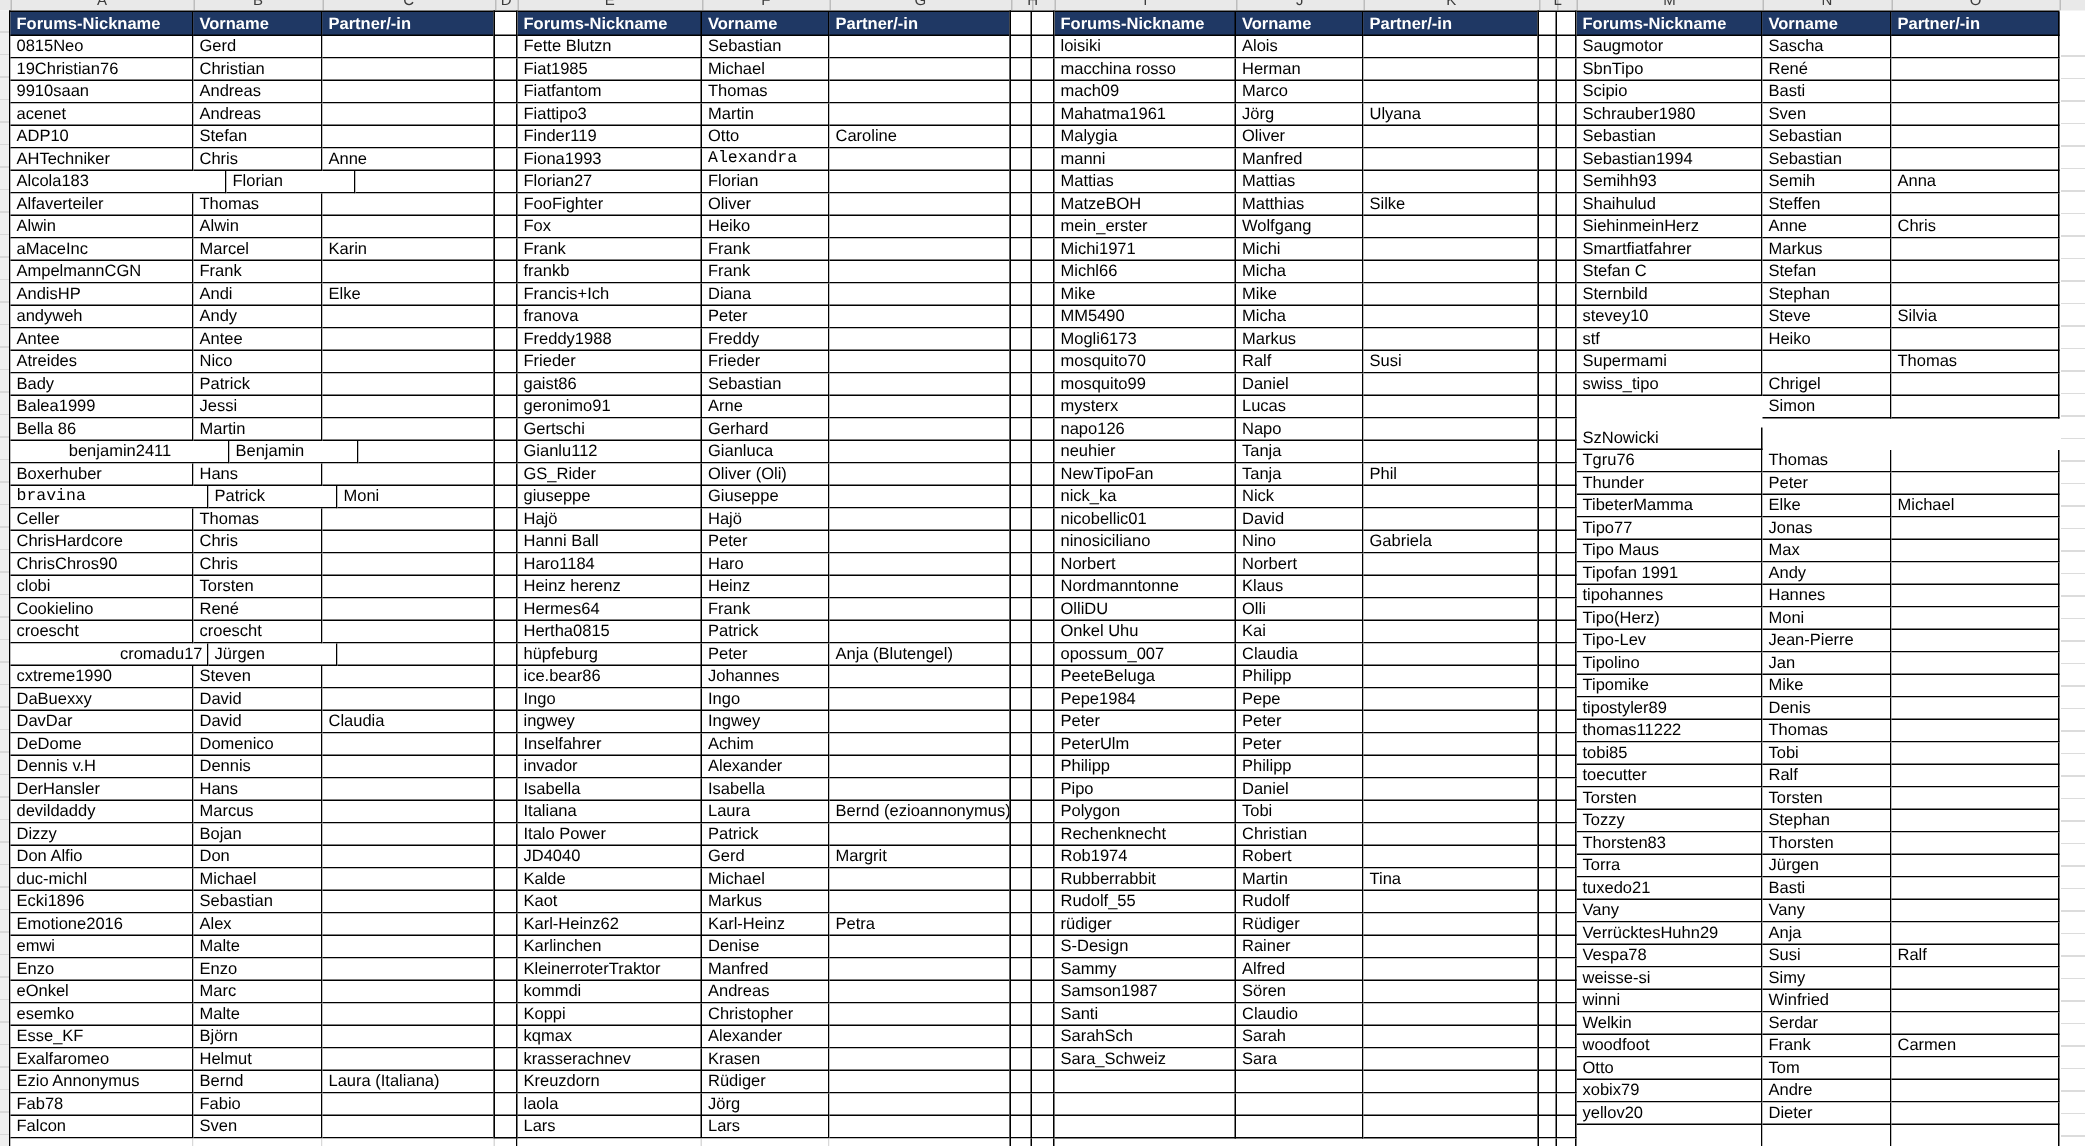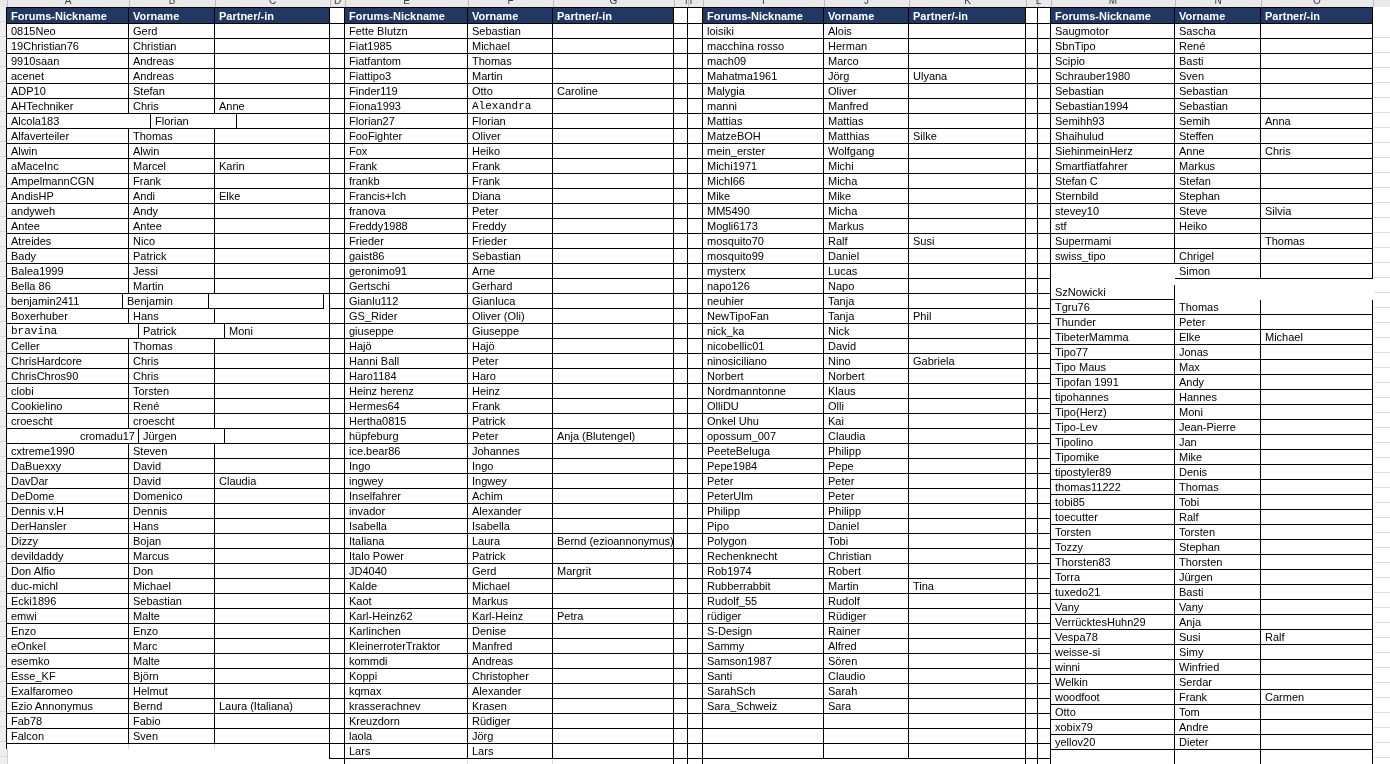--- a/index.html
+++ b/index.html
@@ -157,21 +157,21 @@
         <div class="cell" style="width: 122px;">Balea1999</div>
         <div class="cell" style="width: 86px;">Jessi</div>
         <div class="cell" style="width: 115px;"></div>
       </div>
       <div class="row">
         <div class="cell" style="width: 122px;">Bella 86</div>
         <div class="cell" style="width: 86px;">Martin</div>
         <div class="cell" style="width: 115px;"></div>
       </div>
       <div class="row">
-        <div class="cell" style="width: 116px;">benjamin2411</div>
+        <div class="cell" style="width: 146px; text-align: center;">benjamin2411</div>
         <div class="cell" style="width: 86px;">Benjamin</div>
         <div class="cell" style="width: 115px;"></div>
       </div>
       <div class="row">
         <div class="cell" style="width: 122px;">Boxerhuber</div>
         <div class="cell" style="width: 86px;">Hans</div>
         <div class="cell" style="width: 115px;"></div>
       </div>
       <div class="row">
         <div class="cell" style="width: 132px; font-family: Liberation Mono, monospace;">bravina</div>
@@ -237,42 +237,47 @@
         <div class="cell" style="width: 122px;">Dennis v.H</div>
         <div class="cell" style="width: 86px;">Dennis</div>
         <div class="cell" style="width: 115px;"></div>
       </div>
       <div class="row">
         <div class="cell" style="width: 122px;">DerHansler</div>
         <div class="cell" style="width: 86px;">Hans</div>
         <div class="cell" style="width: 115px;"></div>
       </div>
       <div class="row">
+        <div class="cell" style="width: 122px;">devildaddy</div>
+        <div class="cell" style="width: 86px;">Marcus</div>
+        <div class="cell" style="width: 115px;"></div>
+      </div>
+      <div class="row">
         <div class="cell" style="width: 122px;">Dizzy</div>
         <div class="cell" style="width: 86px;">Bojan</div>
         <div class="cell" style="width: 115px;"></div>
       </div>
       <div class="row">
-        <div class="cell" style="width: 122px;">devildaddy</div>
-        <div class="cell" style="width: 86px;">Marcus</div>
-        <div class="cell" style="width: 115px;"></div>
-      </div>
-      <div class="row">
         <div class="cell" style="width: 122px;">Don Alfio</div>
         <div class="cell" style="width: 86px;">Don</div>
         <div class="cell" style="width: 115px;"></div>
       </div>
       <div class="row">
         <div class="cell" style="width: 122px;">duc-michl</div>
         <div class="cell" style="width: 86px;">Michael</div>
         <div class="cell" style="width: 115px;"></div>
       </div>
       <div class="row">
         <div class="cell" style="width: 122px;">Ecki1896</div>
         <div class="cell" style="width: 86px;">Sebastian</div>
+        <div class="cell" style="width: 115px;"></div>
+      </div>
+      <div class="row">
+        <div class="cell" style="width: 122px;">Emotione2016</div>
+        <div class="cell" style="width: 86px;">Alex</div>
         <div class="cell" style="width: 115px;"></div>
       </div>
       <div class="row">
         <div class="cell" style="width: 122px;">emwi</div>
         <div class="cell" style="width: 86px;">Malte</div>
         <div class="cell" style="width: 115px;"></div>
       </div>
       <div class="row">
         <div class="cell" style="width: 122px;">Enzo</div>
         <div class="cell" style="width: 86px;">Enzo</div>

